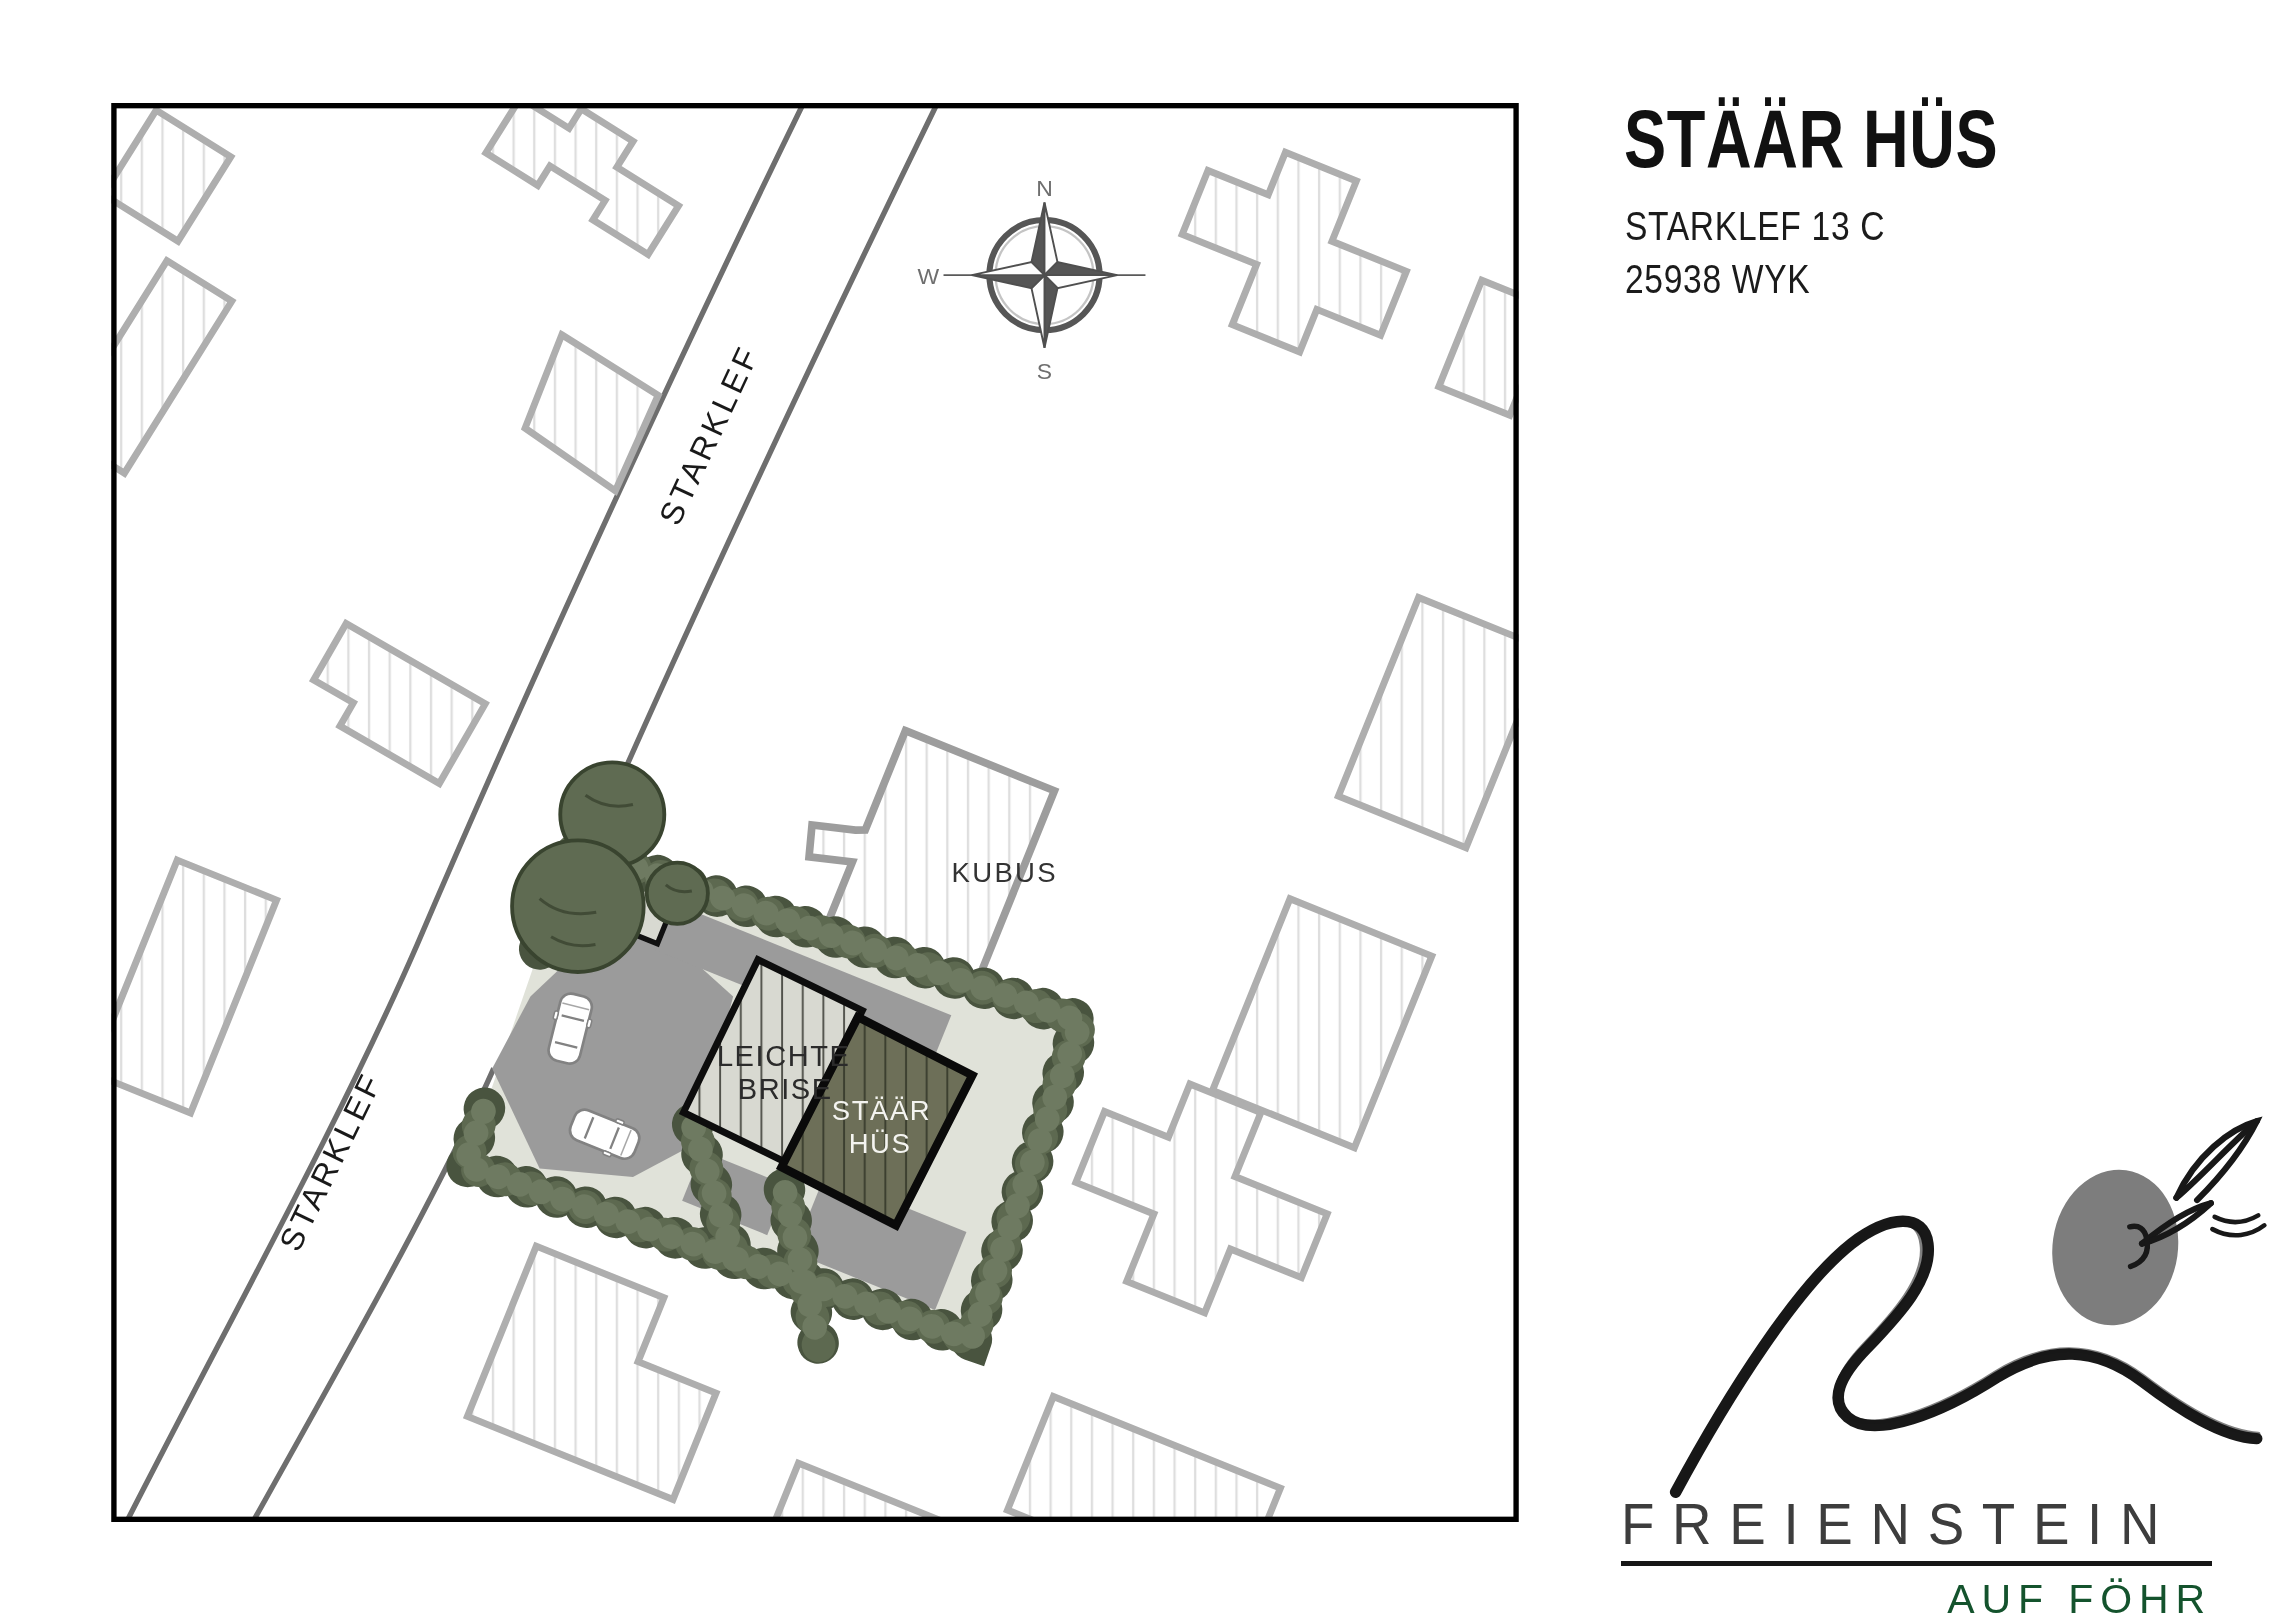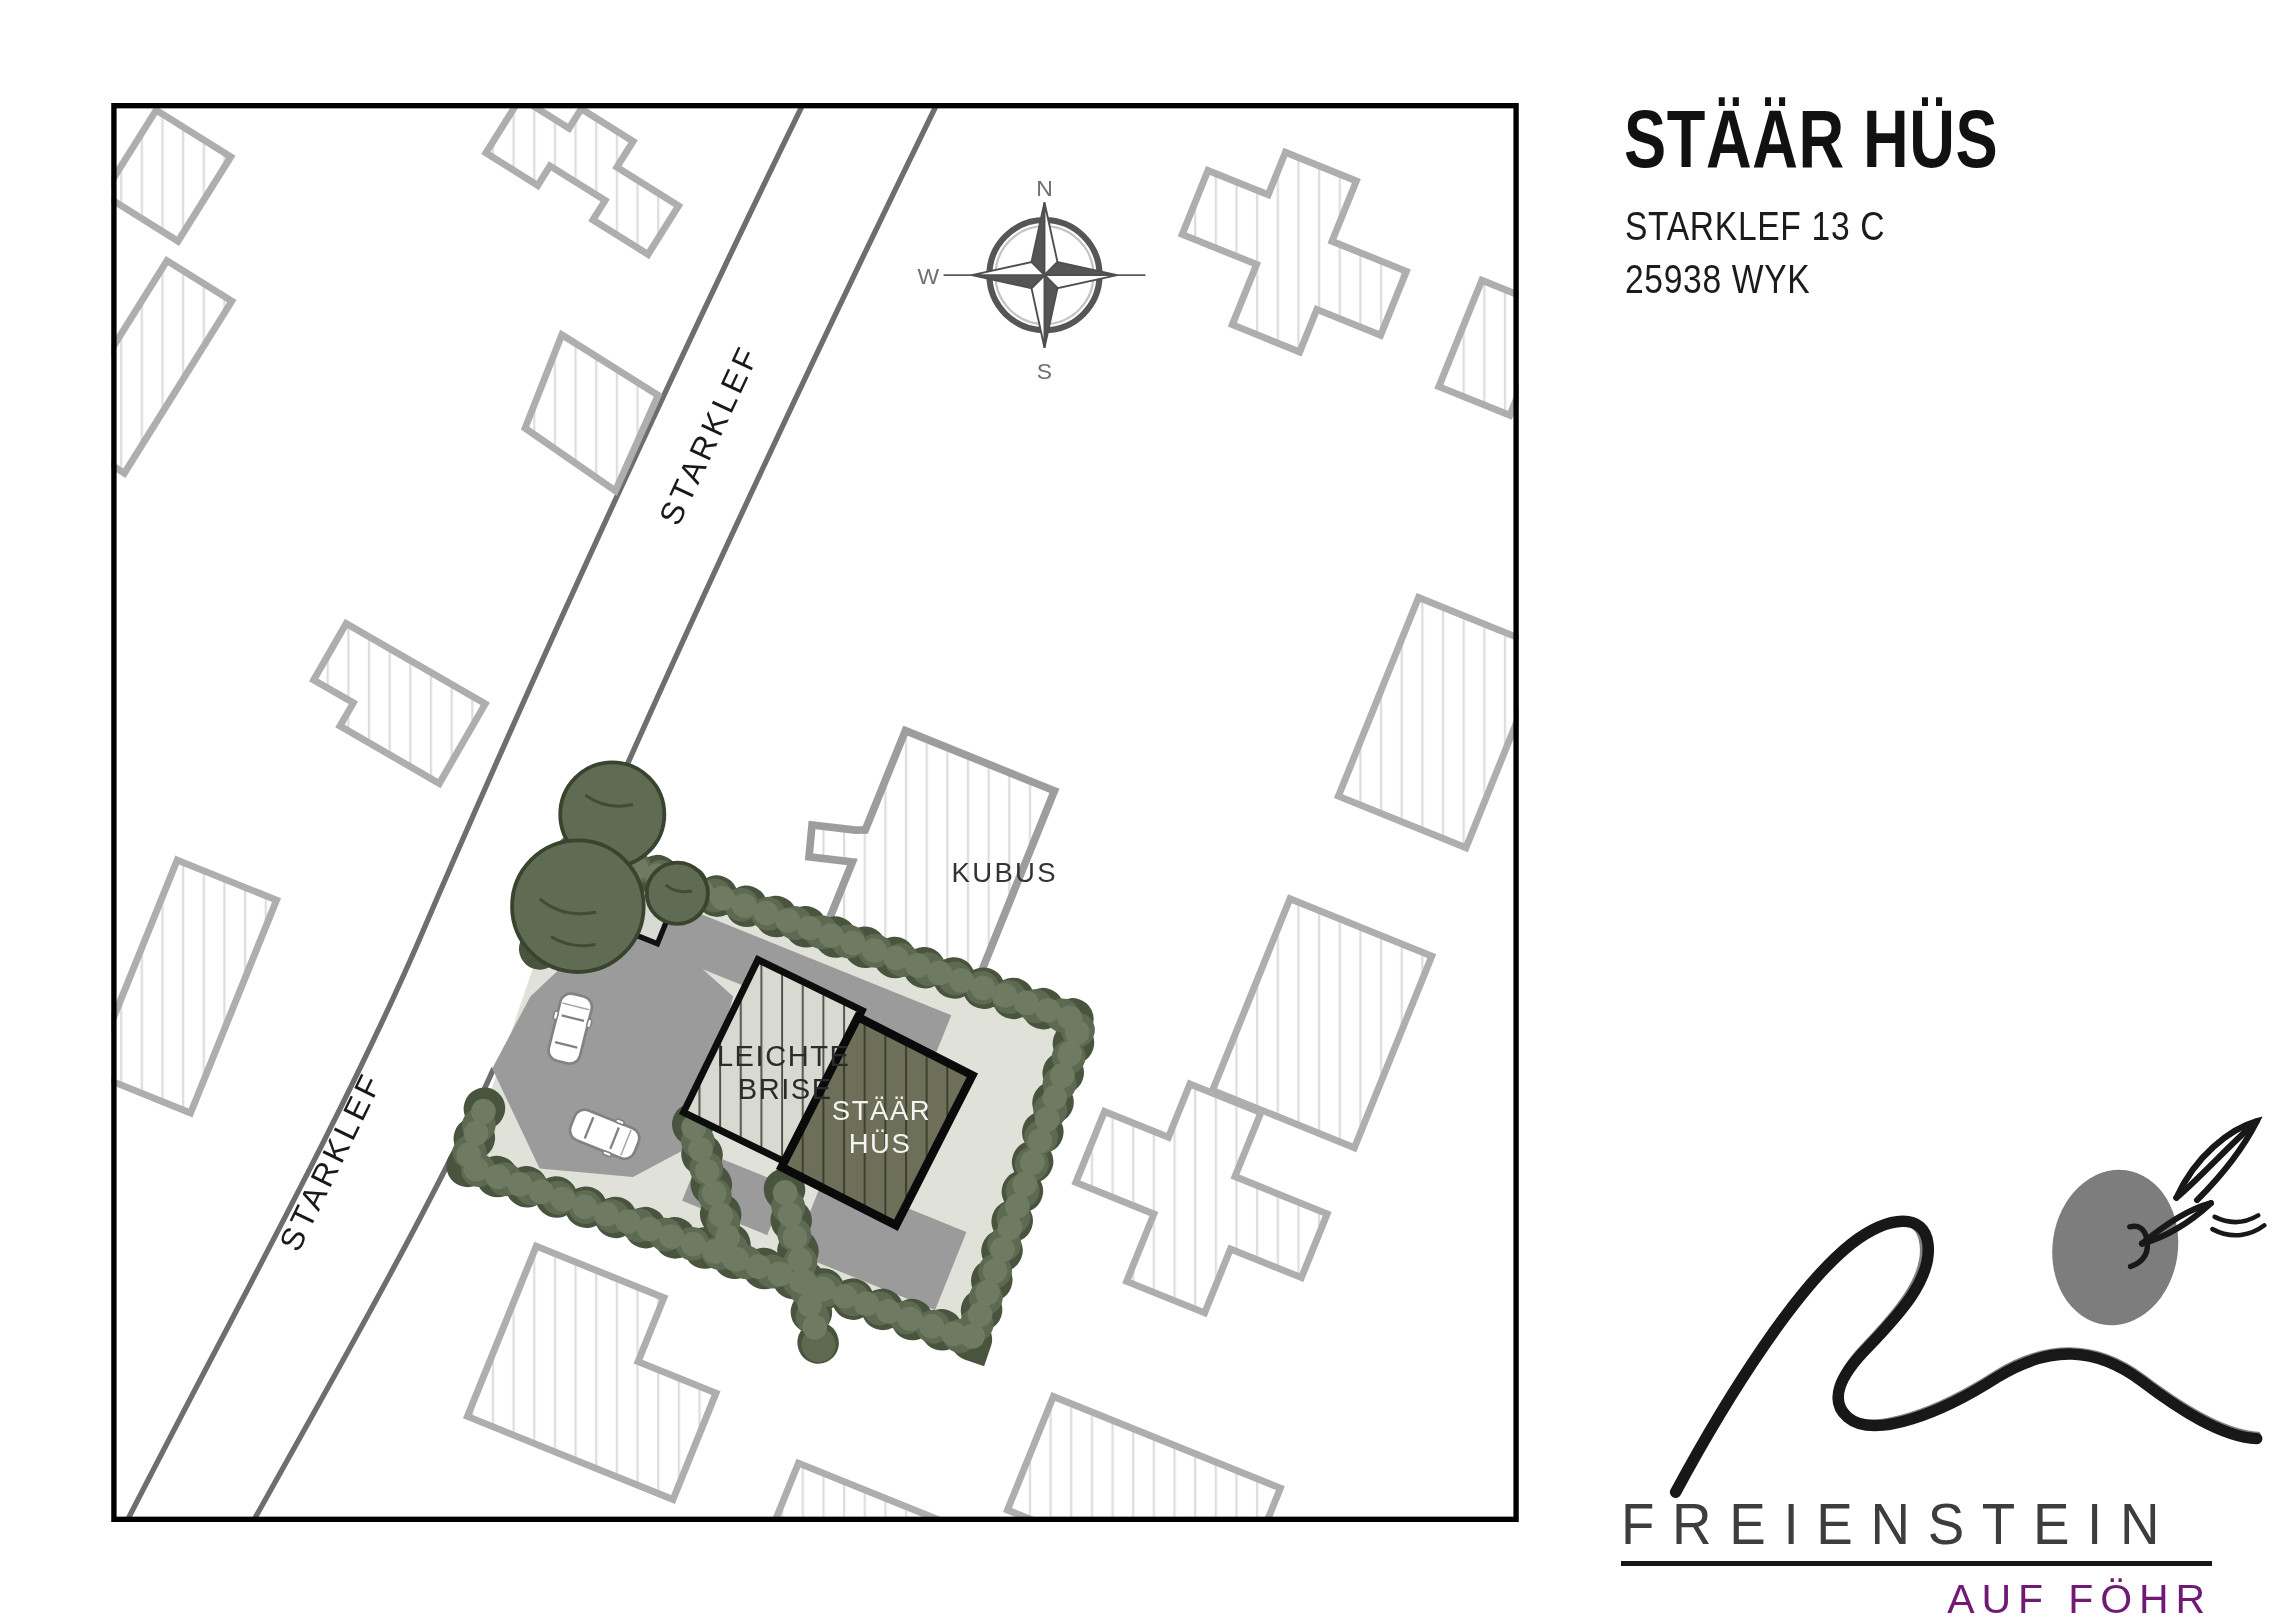--- a/index.html
+++ b/index.html
@@ -10,21 +10,21 @@
   .title{position:absolute;left:1624px;top:93px;font-size:81px;font-weight:700;color:#111;
          letter-spacing:0.8px;transform:scaleX(.78);transform-origin:left top;white-space:nowrap;}
   .addr{position:absolute;left:1625px;font-size:40px;font-weight:500;color:#1b1b1b;
         transform:scaleX(.84);transform-origin:left top;white-space:nowrap;letter-spacing:0.8px;}
   .addr1{top:204px;}
   .addr2{top:257px;}
   .logo-name{position:absolute;left:1621px;top:1491px;width:612px;font-size:57px;font-weight:400;
              color:#3d3d3d;letter-spacing:18.4px;white-space:nowrap;transform:scaleX(.96);transform-origin:left top;}
   .logo-rule{position:absolute;left:1621px;top:1561px;width:591px;height:4.6px;background:#161616;}
   .logo-tag{position:absolute;left:1621px;top:1576px;width:591px;text-align:right;font-size:41px;
-            font-weight:400;color:#701a75;letter-spacing:6.9px;white-space:nowrap;}
+            font-weight:400;color:#14532d;letter-spacing:6.9px;white-space:nowrap;}
   text{font-family:"Liberation Sans",sans-serif;}
   .street-label{font-size:42px;letter-spacing:5px;fill:#191919;font-weight:500;}
   .bldg-label{font-size:38px;letter-spacing:2px;fill:#2b2b2b;font-weight:500;}
   .bldg-label-light{font-size:36px;letter-spacing:2px;fill:#f4f4f0;font-weight:500;}
   .kubus-label{font-size:36px;letter-spacing:3px;fill:#333;font-weight:500;}
   .compass-label{font-size:30px;fill:#6f6f6f;}
 </style>
 </head>
 <body>
 

